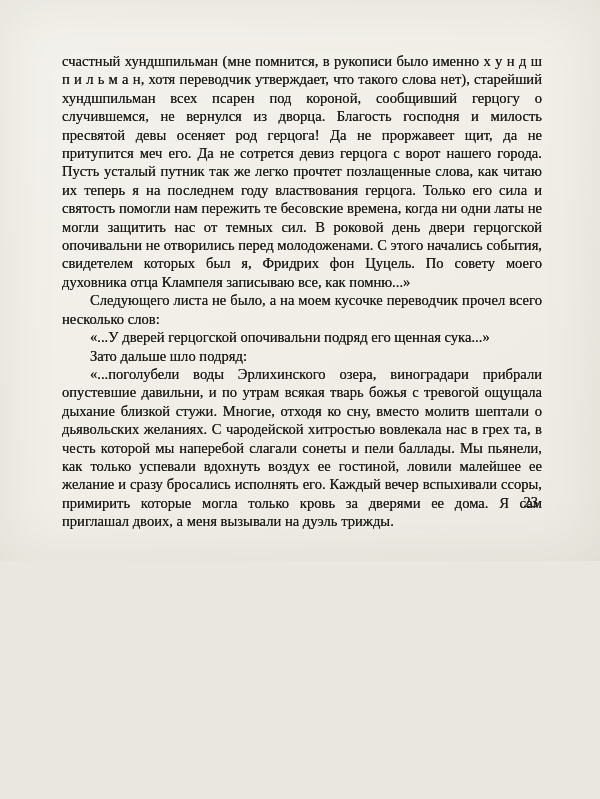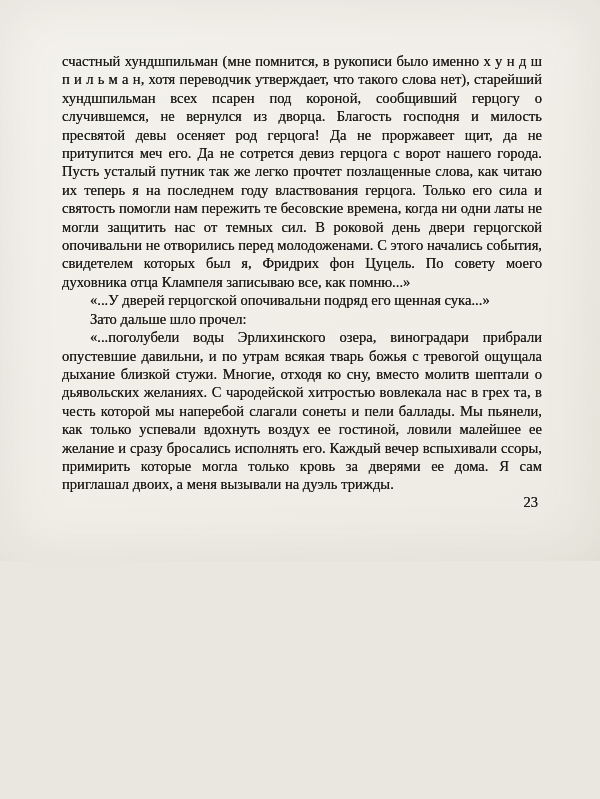--- a/index.html
+++ b/index.html
@@ -48,18 +48,19 @@
     color: #1b1a18;
     text-shadow: 0 0 0.5px rgba(25,24,22,0.85);
   }
 </style>
 </head>
 <body>
 
 <div class="scan-page">
   <div class="text-block">
       <p class="para">счастный хундшпильман (мне помнится, в рукописи было именно х у н д ш п и л ь м а н, хотя переводчик утверждает, что такого слова нет), старейший хундшпильман всех псарен под короной, сообщивший герцогу о случившемся, не вернулся из дворца. Благость господня и милость пресвятой девы осеняет род герцога! Да не проржавеет щит, да не притупится меч его. Да не сотрется девиз герцога с ворот нашего города. Пусть усталый путник так же легко прочтет позлащенные слова, как читаю их теперь я на последнем году властвования герцога. Только его сила и святость помогли нам пережить те бесовские времена, когда ни одни латы не могли защитить нас от темных сил. В роковой день двери герцогской опочивальни не отворились перед молодоженами. С этого начались события, свидетелем которых был я, Фридрих фон Цуцель. По совету моего духовника отца Клампеля записываю все, как помню...»</p>
+      <p class="para indent">Следующего листа не было, а на моем кусочке переводчик прочел всего несколько слов:</p>
       <p class="para indent">«...У дверей герцогской опочивальни подряд его щенная сука...»</p>
-      <p class="para indent">Зато дальше шло прочел:</p>
+      <p class="para indent">Зато дальше шло подряд:</p>
       <p class="para indent">«...поголубели воды Эрлихинского озера, виноградари прибрали опустевшие давильни, и по утрам всякая тварь божья с тревогой ощущала дыхание близкой стужи. Многие, отходя ко сну, вместо молитв шептали о дьявольских желаниях. С чародейской хитростью вовлекала нас в грех та, в честь которой мы наперебой слагали сонеты и пели баллады. Мы пьянели, как только успевали вдохнуть воздух ее гостиной, ловили малейшее ее желание и сразу бросались исполнять его. Каждый вечер вспыхивали ссоры, примирить которые могла только кровь за дверями ее дома. Я сам приглашал двоих, а меня вызывали на дуэль трижды.</p>
     </div>
   <div class="page-number">23</div>
 </div>
 
 </body></html>

